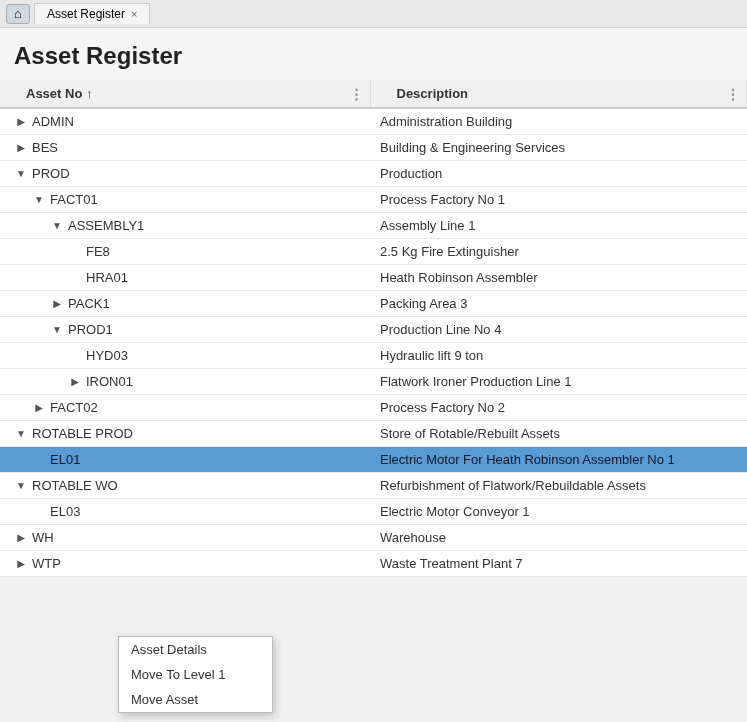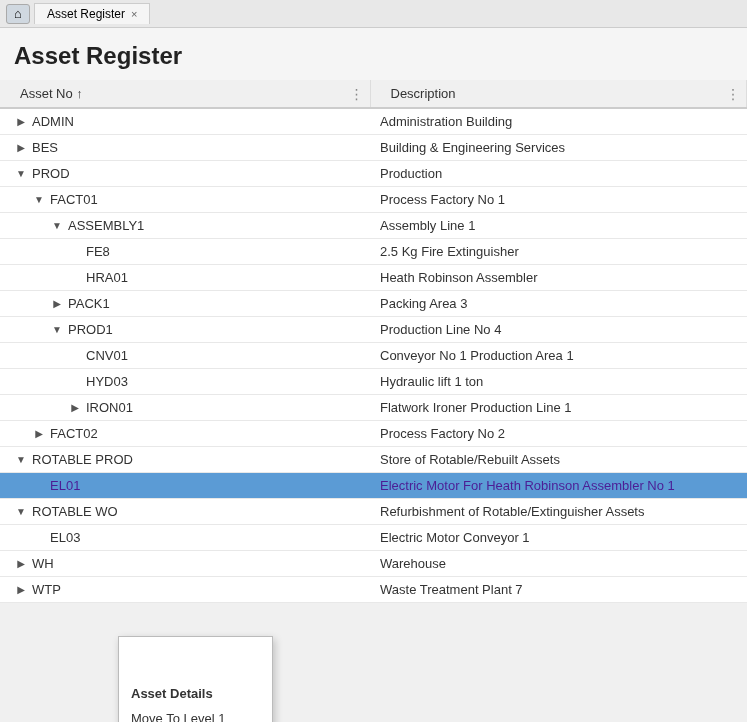--- a/index.html
+++ b/index.html
@@ -46,37 +46,37 @@
     
     .asset-table {
       width: 100%;
       border-collapse: collapse;
       background: #fff;
     }
     .asset-table th {
       background: #f0f0f0;
       border-bottom: 2px solid #ccc;
       border-right: 1px solid #ddd;
-      padding: 6px 20px;
+      padding: 6px 26px;
       text-align: left;
-      font-weight: normal;
+      font-weight: bold;
       color: #333;
       font-size: 13px;
       position: relative;
     }
     .asset-table th .col-menu {
       position: absolute; right: 6px; top: 50%; transform: translateY(-50%);
       cursor: pointer; color: #888; font-size: 14px;
     }
     .asset-table td {
       padding: 5px 10px;
       border-bottom: 1px solid #e8e8e8;
       color: #333;
     }
-    .asset-table tr.selected td { background: #5b9bd5; color: #4c1d95; }
+    .asset-table tr.selected td { background: #5b9bd5; color: #0f172a; }
 
     .asset-no-cell {
       display: flex;
       align-items: center;
       gap: 4px;
     }
     .expand-btn {
       width: 14px; height: 14px;
       display: inline-flex; align-items: center; justify-content: center;
       cursor: pointer; color: #555; flex-shrink: 0;
@@ -91,21 +91,21 @@
       box-shadow: 2px 3px 8px rgba(0,0,0,0.2);
       z-index: 100;
       width: 155px;
       font-size: 13px;
     }
     .context-menu-item {
       padding: 5px 12px;
       cursor: pointer;
       color: #333;
     }
-    .context-menu-item.bold-item { font-weight: bold; margin-top: 44px; }
+    .context-menu-item.bold-item { font-weight: normal; }
 
     .table-wrapper {
       position: relative;
       background: #fff;
     }
   </style>
 </head>
 <body>
 
 <div class="title-bar">
@@ -224,39 +224,29 @@
               <span>PROD1</span>
             </div>
           </td>
           <td>Production Line No 4</td>
         </tr>
         <tr>
           <td>
             <div class="asset-no-cell">
               <span style="display: inline-block; width: 54px;"></span>
               <span class="expand-btn"></span>
-              <span>CNV01</span>
-            </div>
-          </td>
-          <td>Conveyor No 1 Production Area 1</td>
+              <span>HYD03</span>
+            </div>
+          </td>
+          <td>Hydraulic lift 9 ton</td>
         </tr>
         <tr>
           <td>
             <div class="asset-no-cell">
               <span style="display: inline-block; width: 54px;"></span>
-              <span class="expand-btn"></span>
-              <span>HYD03</span>
-            </div>
-          </td>
-          <td>Hydraulic lift 1 ton</td>
-        </tr>
-        <tr>
-          <td>
-            <div class="asset-no-cell">
-              <span style="display: inline-block; width: 54px;"></span>
               <span class="expand-btn">▶</span>
               <span>IRON01</span>
             </div>
           </td>
           <td>Flatwork Ironer Production Line 1</td>
         </tr>
         <tr>
           <td>
             <div class="asset-no-cell">
               <span style="display: inline-block; width: 18px;"></span>
@@ -287,21 +277,21 @@
           <td>Electric Motor For Heath Robinson Assembler No 1</td>
         </tr>
         <tr>
           <td>
             <div class="asset-no-cell">
               <span style="display: inline-block; width: 0px;"></span>
               <span class="expand-btn">▼</span>
               <span>ROTABLE WO</span>
             </div>
           </td>
-          <td>Refurbishment of Rotable/Extinguisher Assets</td>
+          <td>Refurbishment of Flatwork/Rebuildable Assets</td>
         </tr>
         <tr>
           <td>
             <div class="asset-no-cell">
               <span style="display: inline-block; width: 18px;"></span>
               <span class="expand-btn"></span>
               <span>EL03</span>
             </div>
           </td>
           <td>Electric Motor Conveyor 1</td>

